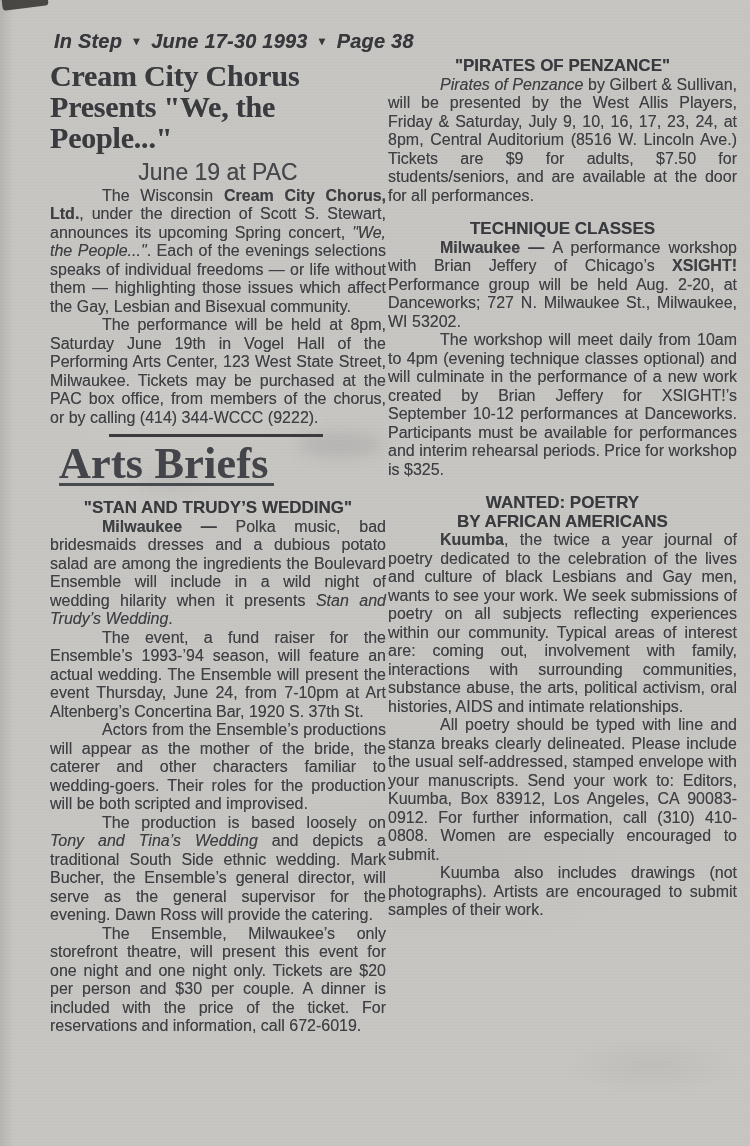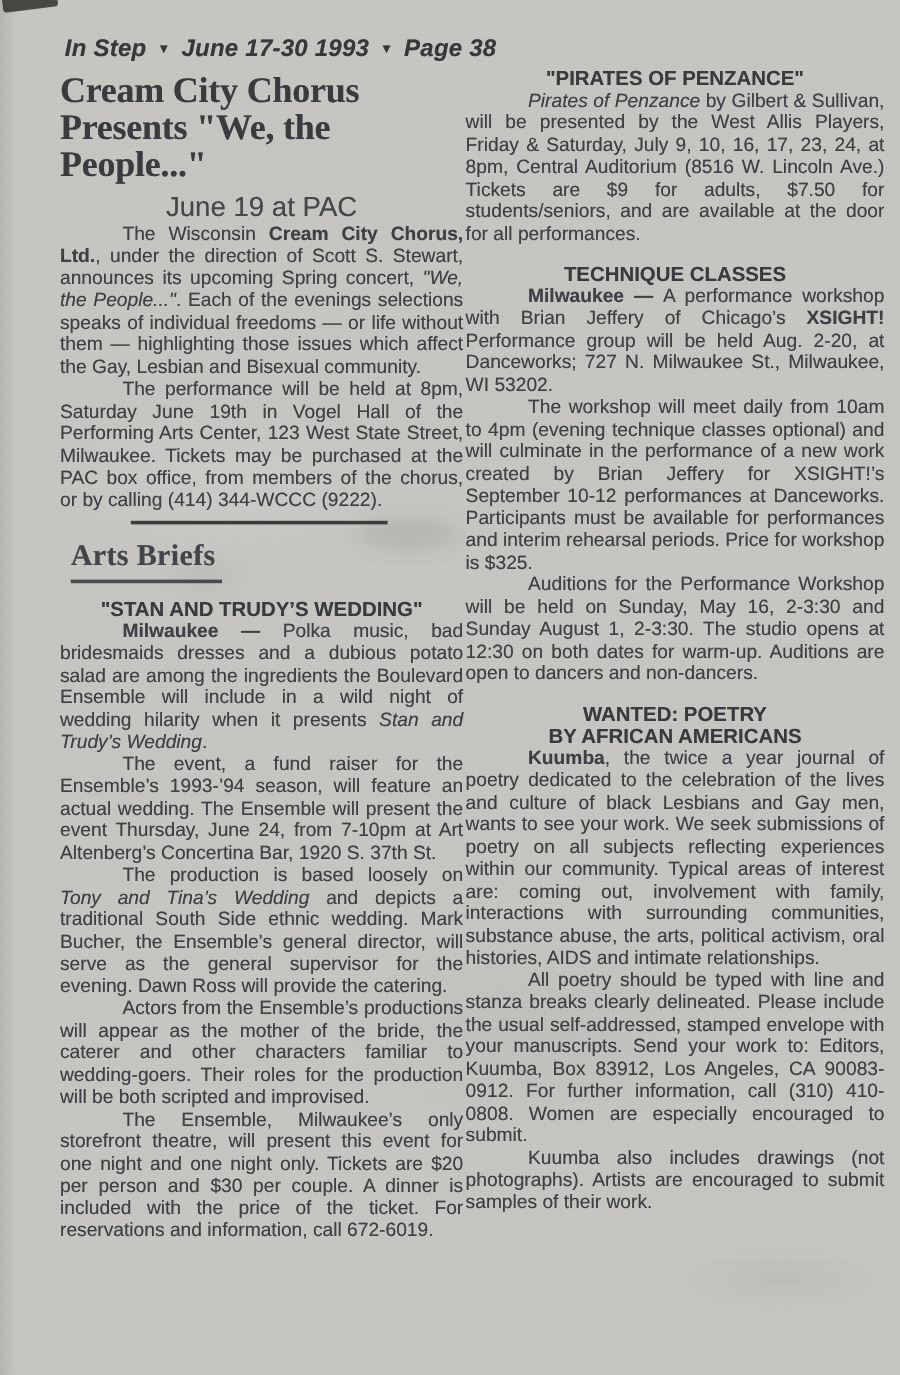--- a/index.html
+++ b/index.html
@@ -31,21 +31,21 @@
     text-shadow:0 0 .5px rgba(62,63,68,.55);}
   .col-left{left:50px;top:60px;width:336px;}
   .col-right{left:388px;top:57px;width:349px;}
   .headline{margin:0;font-family:"Liberation Serif",serif;font-size:30px;line-height:31px;
     font-weight:700;color:#3a3b3f;text-align:left;letter-spacing:-.2px;}
   .subhead{margin:10px 0 5px;font-size:23px;color:#46474b;text-align:center;}
   p.body{margin:0;}
   .ind{text-indent:52px;}
   .rule{margin:7px 0 4px 59px;width:214px;height:3px;background:#3c3c3f;}
   .section-title{display:inline-block;margin:5px 0 0 9px;font-family:"Liberation Serif",serif;
-    font-size:25px;line-height:36px;font-weight:700;color:#44454a;
+    font-size:44px;line-height:36px;font-weight:700;color:#44454a;
     border-bottom:3px solid #4a4b4f;padding:0 5px 1px 0;letter-spacing:.3px;text-align:left;}
   .brief{margin-top:15px;}
   .brief.first{margin-top:0;}
   .brief.tight{margin-top:13px;}
   .brief-title{font-weight:bold;text-align:center;text-indent:0;line-height:18.5px;
     font-size:17px;color:#393a3e;}
   .b{font-weight:bold;}
   .i{font-style:italic;}
 </style>
 </head>
@@ -72,37 +72,36 @@
     <p class="body ind"><span>The performance will be held at 8pm, Saturday June 19th in Vogel Hall of the Performing Arts Center, 123 West State Street, Milwaukee. Tickets may be purchased at the PAC box office, from members of the chorus, or by calling (414) 344-WCCC (9222).</span></p>
 
     <div class="rule"></div>
 
     <h2 class="section-title">Arts Briefs</h2>
 
     <div class="brief tight">
       <div class="brief-title">"STAN AND TRUDY’S WEDDING"</div>
       <p class="body ind"><span class="b">Milwaukee — </span><span>Polka music, bad bridesmaids dresses and a dubious potato salad are among the ingredients the Boulevard Ensemble will include in a wild night of wedding hilarity when it presents </span><span class="i">Stan and Trudy’s Wedding</span><span>.</span></p>
       <p class="body ind"><span>The event, a fund raiser for the Ensemble’s 1993-’94 season, will feature an actual wedding. The Ensemble will present the event Thursday, June 24, from 7-10pm at Art Altenberg’s Concertina Bar, 1920 S. 37th St.</span></p>
+      <p class="body ind"><span>Actors from the Ensemble’s productions will appear as the mother of the bride, the caterer and other characters familiar to wedding-goers. Their roles for the production will be both scripted and improvised.</span></p>
       <p class="body ind"><span>The production is based loosely on </span><span class="i">Tony and Tina’s Wedding</span><span> and depicts a traditional South Side ethnic wedding. Mark Bucher, the Ensemble’s general director, will serve as the general supervisor for the evening. Dawn Ross will provide the catering.</span></p>
-      <p class="body ind"><span>Actors from the Ensemble’s productions will appear as the mother of the bride, the caterer and other characters familiar to wedding-goers. Their roles for the production will be both scripted and improvised.</span></p>
       <p class="body ind"><span>The Ensemble, Milwaukee’s only storefront theatre, will present this event for one night and one night only. Tickets are $20 per person and $30 per couple. A dinner is included with the price of the ticket. For reservations and information, call 672-6019.</span></p>
     </div>
   </div>
 
   <div class="col col-right">
     <div class="brief first">
       <div class="brief-title">"PIRATES OF PENZANCE"</div>
       <p class="body ind"><span class="i">Pirates of Penzance</span><span> by Gilbert &amp; Sullivan, will be presented by the West Allis Players, Friday &amp; Saturday, July 9, 10, 16, 17, 23, 24, at 8pm, Central Auditorium (8516 W. Lincoln Ave.) Tickets are $9 for adults, $7.50 for students/seniors, and are available at the door for all performances.</span></p>
     </div>
 
     <div class="brief">
       <div class="brief-title">TECHNIQUE CLASSES</div>
       <p class="body ind"><span class="b">Milwaukee — </span><span>A performance workshop with Brian Jeffery of Chicago’s </span><span class="b">XSIGHT!</span><span> Performance group will be held Aug. 2-20, at Danceworks; 727 N. Milwaukee St., Milwaukee, WI 53202.</span></p>
       <p class="body ind"><span>The workshop will meet daily from 10am to 4pm (evening technique classes optional) and will culminate in the performance of a new work created by Brian Jeffery for XSIGHT!’s September 10-12 performances at Danceworks. Participants must be available for performances and interim rehearsal periods. Price for workshop is $325.</span></p>
-      <p class="body ind"><span>Auditions for the Performance Workshop will be held on Sunday, May 16, 2-3:30 and Sunday August 1, 2-3:30. The studio opens at 12:30 on both dates for warm-up. Auditions are open to dancers and non-dancers.</span></p>
     </div>
 
     <div class="brief">
       <div class="brief-title">WANTED: POETRY</div>
       <div class="brief-title">BY AFRICAN AMERICANS</div>
       <p class="body ind"><span class="b">Kuumba</span><span>, the twice a year journal of poetry dedicated to the celebration of the lives and culture of black Lesbians and Gay men, wants to see your work. We seek submissions of poetry on all subjects reflecting experiences within our community. Typical areas of interest are: coming out, involvement with family, interactions with surrounding communities, substance abuse, the arts, political activism, oral histories, AIDS and intimate relationships.</span></p>
       <p class="body ind"><span>All poetry should be typed with line and stanza breaks clearly delineated. Please include the usual self-addressed, stamped envelope with your manuscripts. Send your work to: Editors, Kuumba, Box 83912, Los Angeles, CA 90083-0912. For further information, call (310) 410-0808. Women are especially encouraged to submit.</span></p>
       <p class="body ind"><span>Kuumba also includes drawings (not photographs). Artists are encouraged to submit samples of their work.</span></p>
     </div>
   </div>

